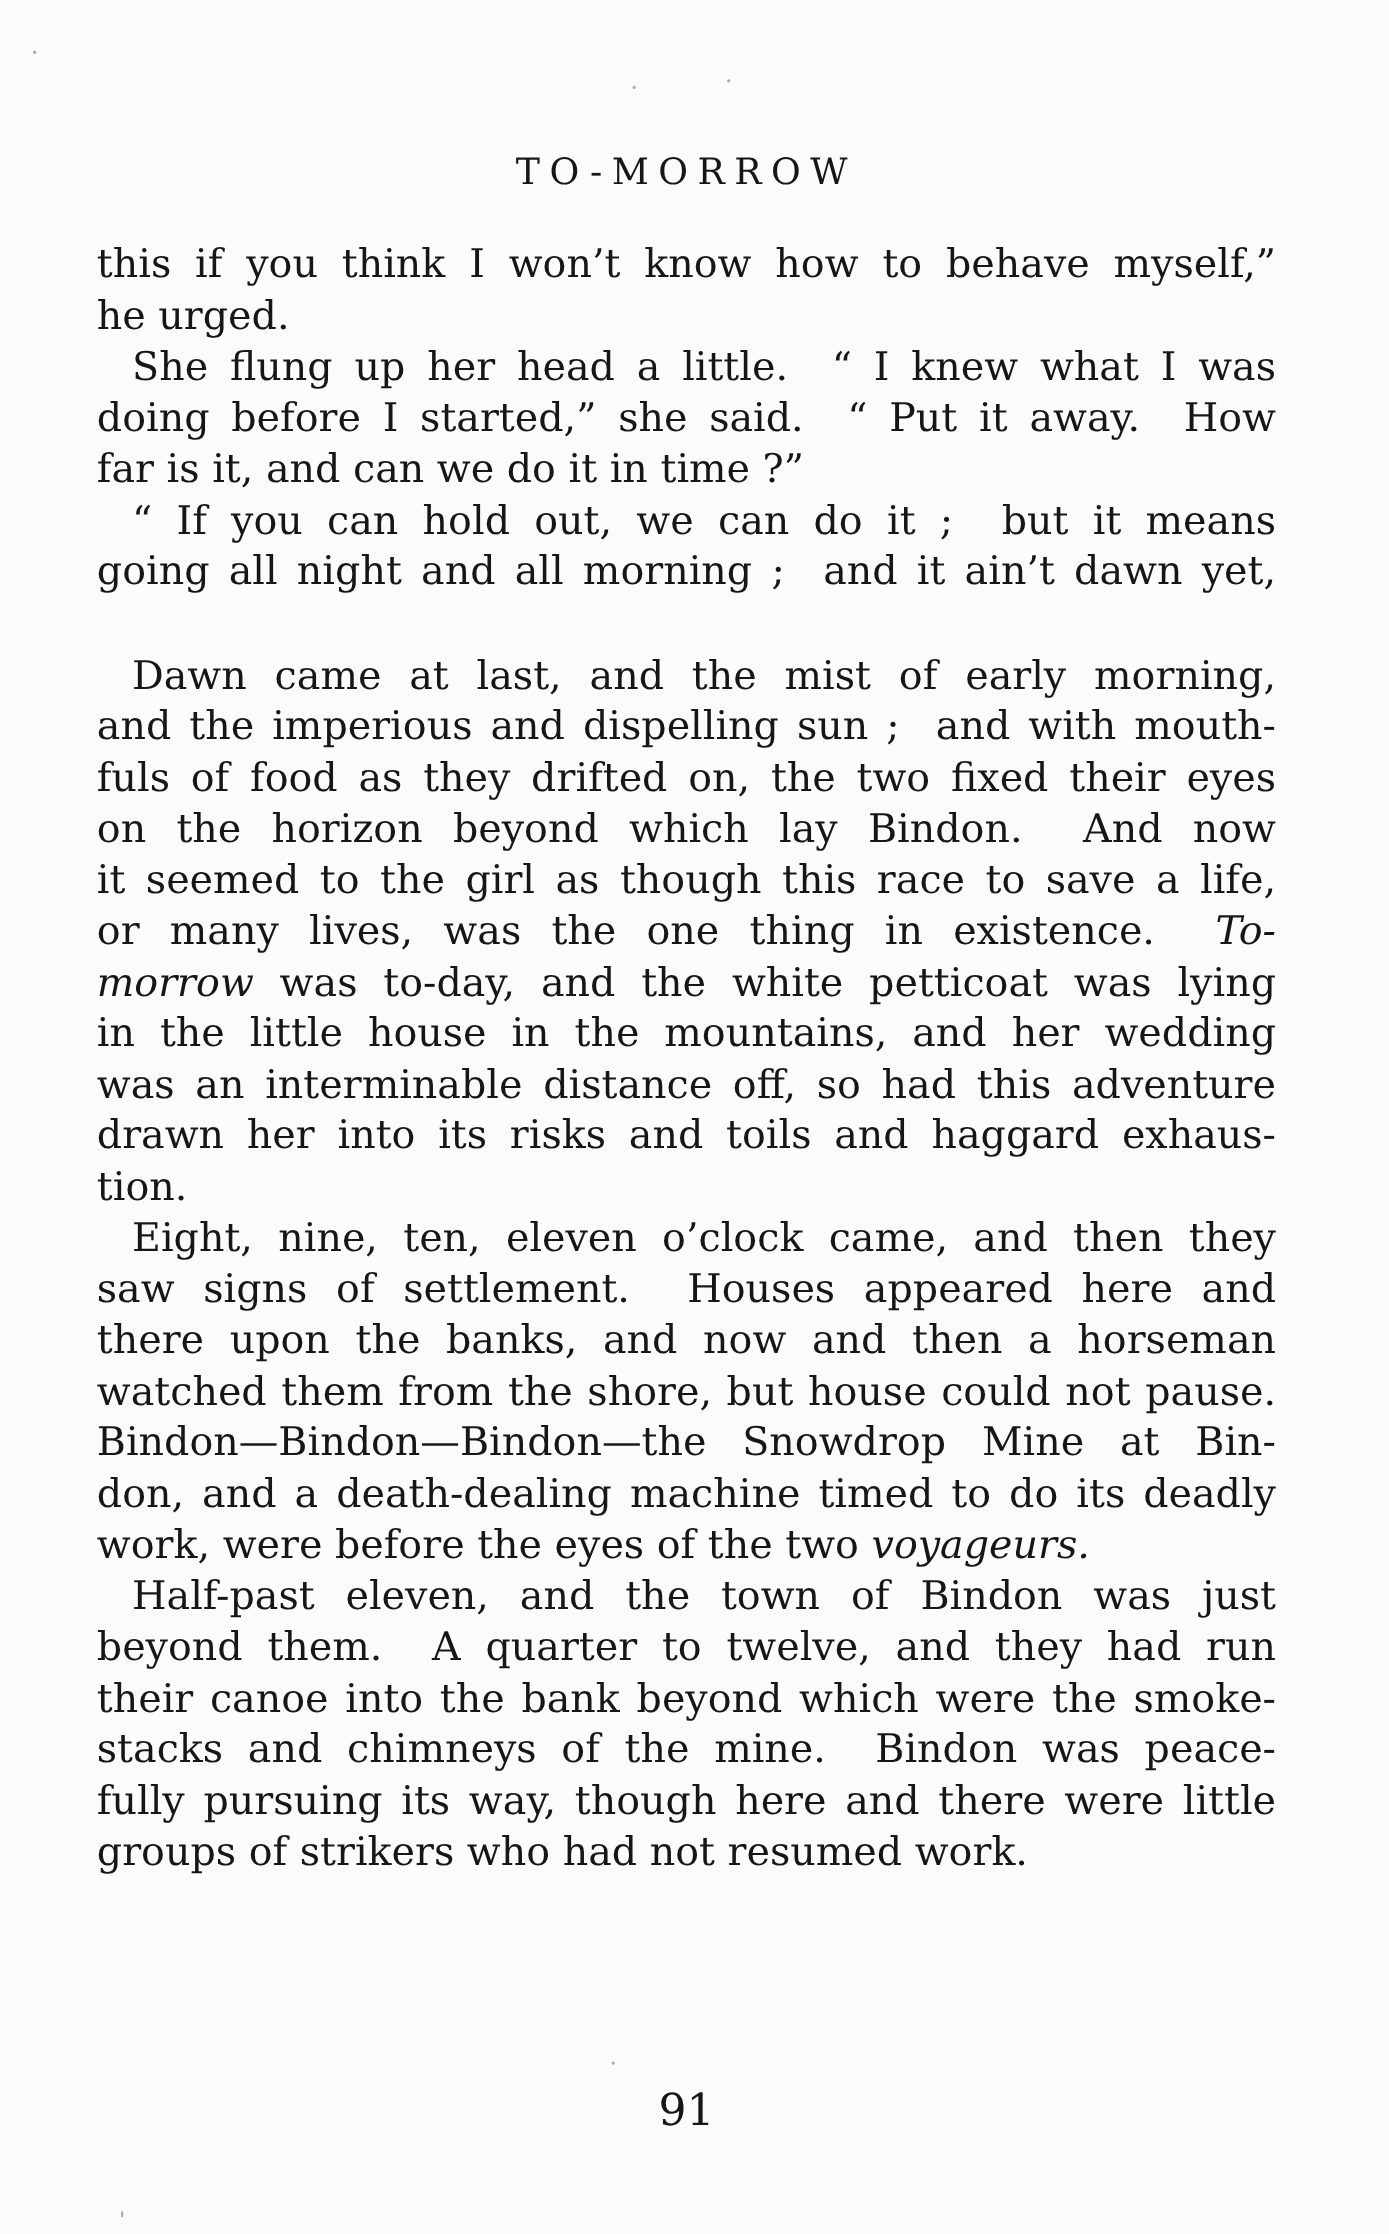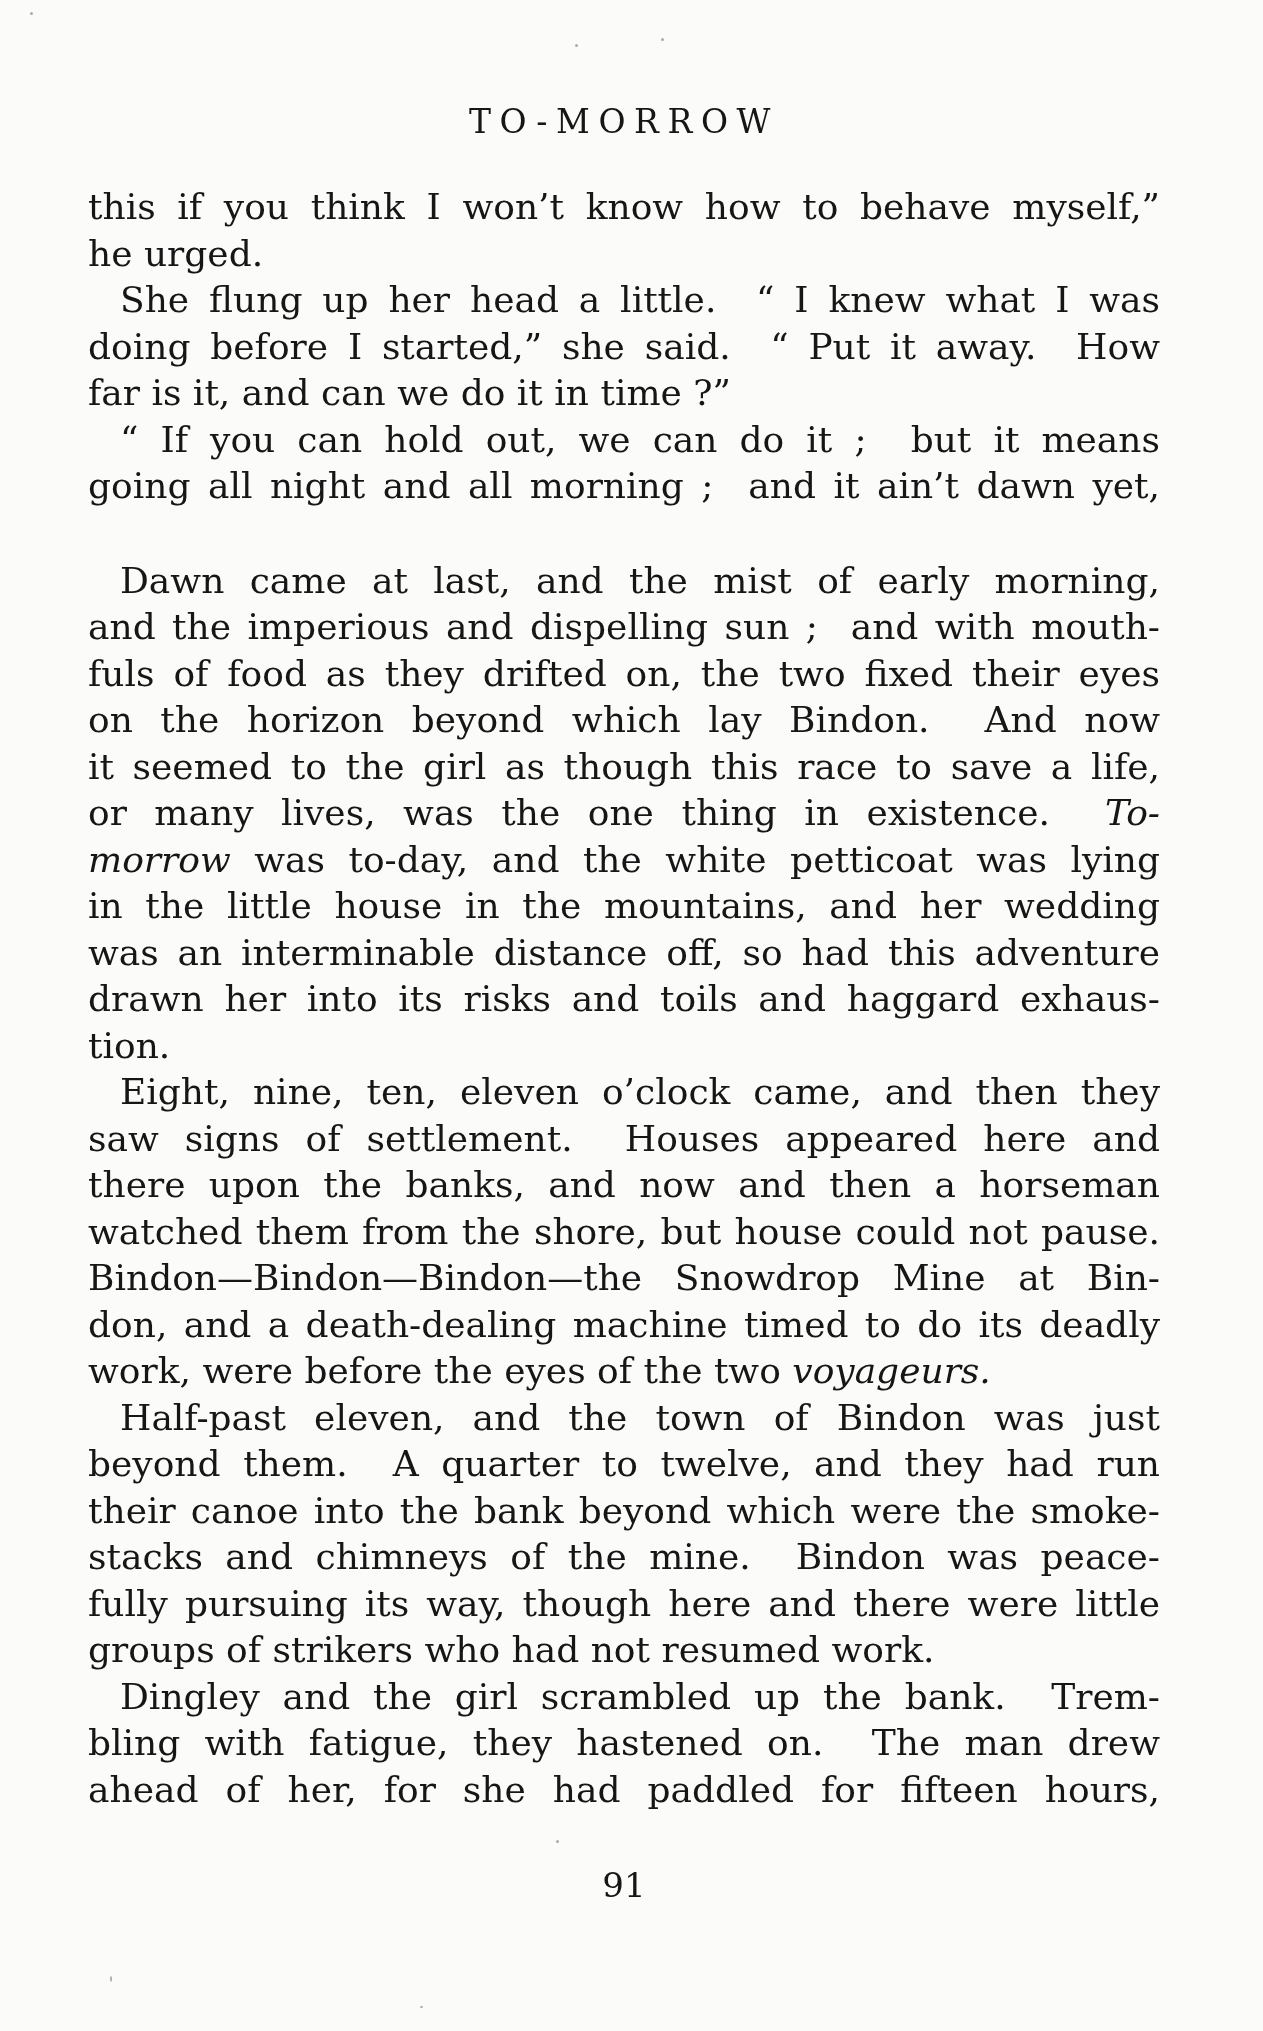--- a/index.html
+++ b/index.html
@@ -4,21 +4,21 @@
 <style>
   html, body { margin: 0; padding: 0; }
   body {
     width: 1263px; height: 2031px;
     background: #fbfbfa;
     position: relative;
     font-family: "DejaVu Serif", "Liberation Serif", serif;
     color: #161616;
     overflow: hidden;
   }
-  .book-page { position: absolute; inset: 0; }
+  .book-page { position: absolute; inset: 0; margin-top: 34px; }
   .running-header {
     position: absolute;
     top: 102px; left: 88px; width: 1072px;
     text-align: center;
     font-size: 33px;
     line-height: 40px;
     letter-spacing: 0.26em;
     white-space: pre;
   }
   .text-block {
@@ -34,21 +34,21 @@
     text-align-last: justify;
     white-space: pre-wrap;
     box-sizing: border-box;
   }
   .line.last { text-align-last: left; }
   .line.indent { padding-left: 32px; }
   .page-number {
     position: absolute;
     top: 1868px; left: 88px; width: 1072px;
     text-align: center;
-    font-size: 34px;
+    font-size: 40px;
     line-height: 34px;
   }
   .speck {
     position: absolute;
     background: #6a6a6a;
     border-radius: 50%;
     opacity: 0.55;
   }
 </style>
 </head>
@@ -94,25 +94,20 @@
         <div class="line last">work, were before the eyes of the two <i>voyageurs.</i></div>
       </div>
       <div class="para">
         <div class="line indent">Half-past eleven, and the town of Bindon was just</div>
         <div class="line">beyond them.  A quarter to twelve, and they had run</div>
         <div class="line">their canoe into the bank beyond which were the smoke-</div>
         <div class="line">stacks and chimneys of the mine.  Bindon was peace-</div>
         <div class="line">fully pursuing its way, though here and there were little</div>
         <div class="line last">groups of strikers who had not resumed work.</div>
       </div>
-      <div class="para">
-        <div class="line indent">Dingley and the girl scrambled up the bank.  Trem-</div>
-        <div class="line">bling with fatigue, they hastened on.  The man drew</div>
-        <div class="line">ahead of her, for she had paddled for fifteen hours,</div>
-      </div>
     </div>
 
   <div class="page-number">91</div>
 
   <div class="speck" style="left:30px;  top:12px;   width:3px; height:3px;"></div>
   <div class="speck" style="left:575px; top:44px;   width:3px; height:3px;"></div>
   <div class="speck" style="left:661px; top:38px;   width:3px; height:3px;"></div>
   <div class="speck" style="left:556px; top:1840px; width:3px; height:3px;"></div>
   <div class="speck" style="left:110px; top:1976px; width:2px; height:6px;"></div>
   <div class="speck" style="left:420px; top:2006px; width:3px; height:2px;"></div>

